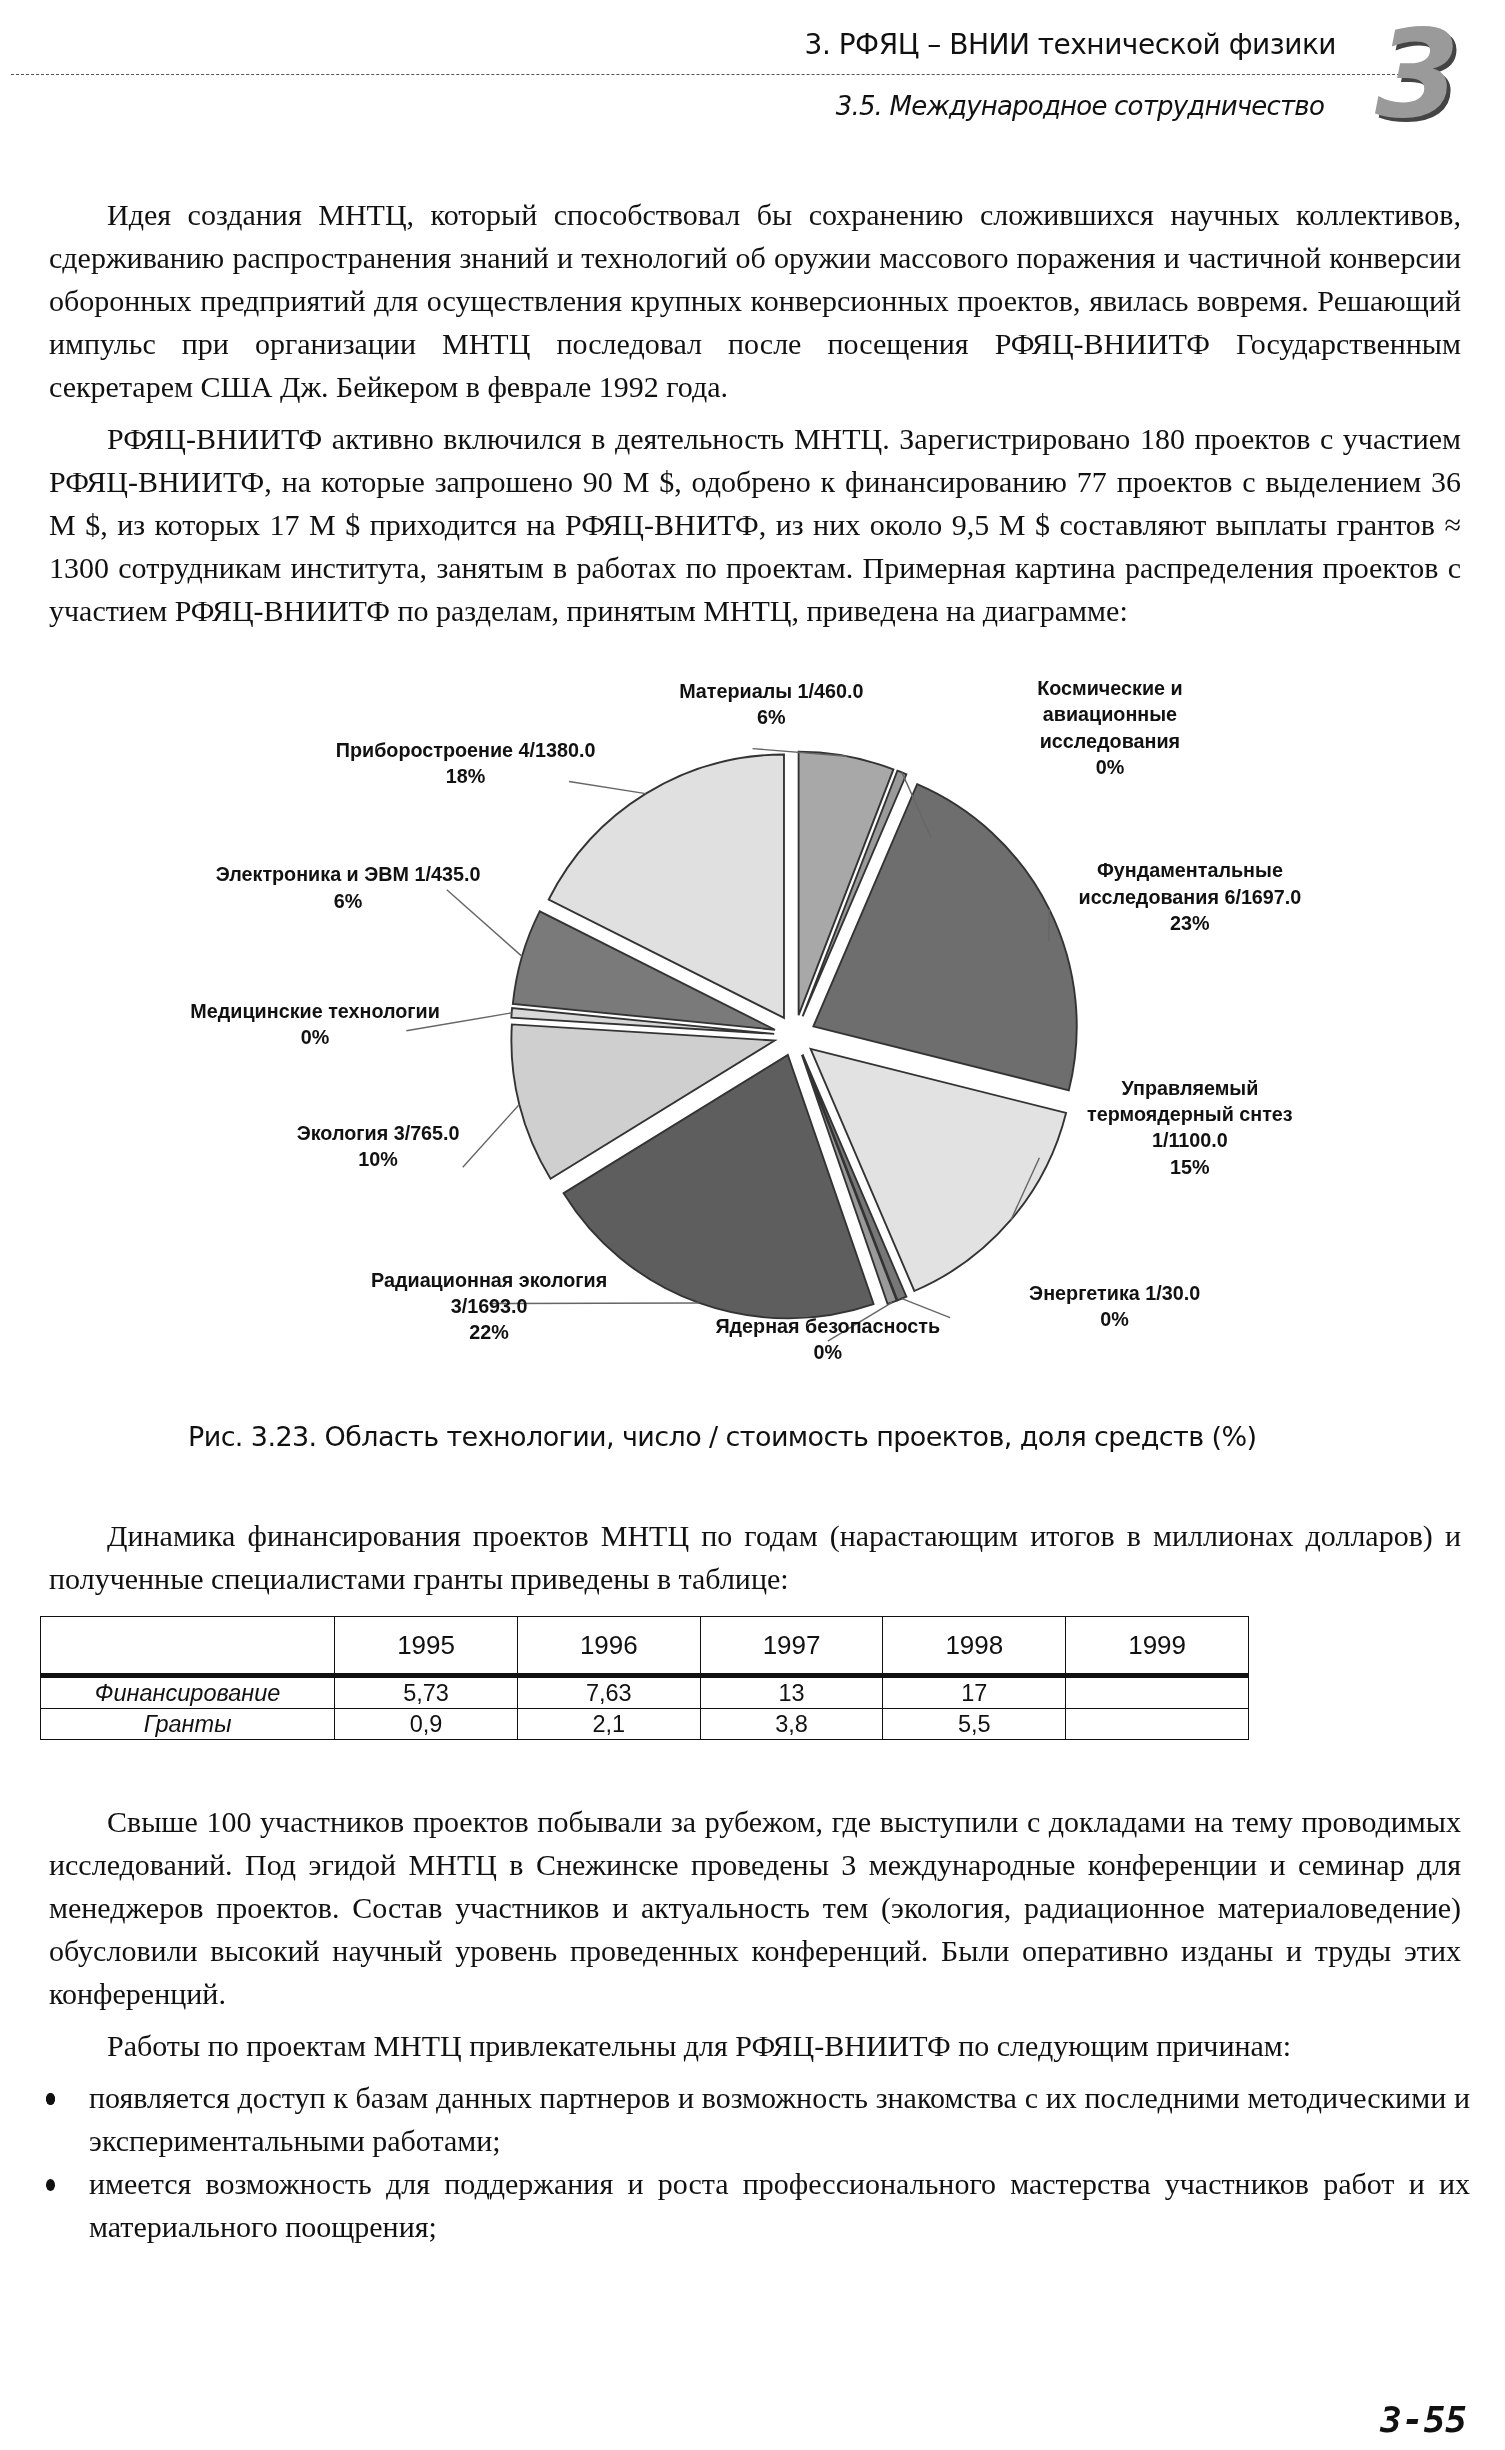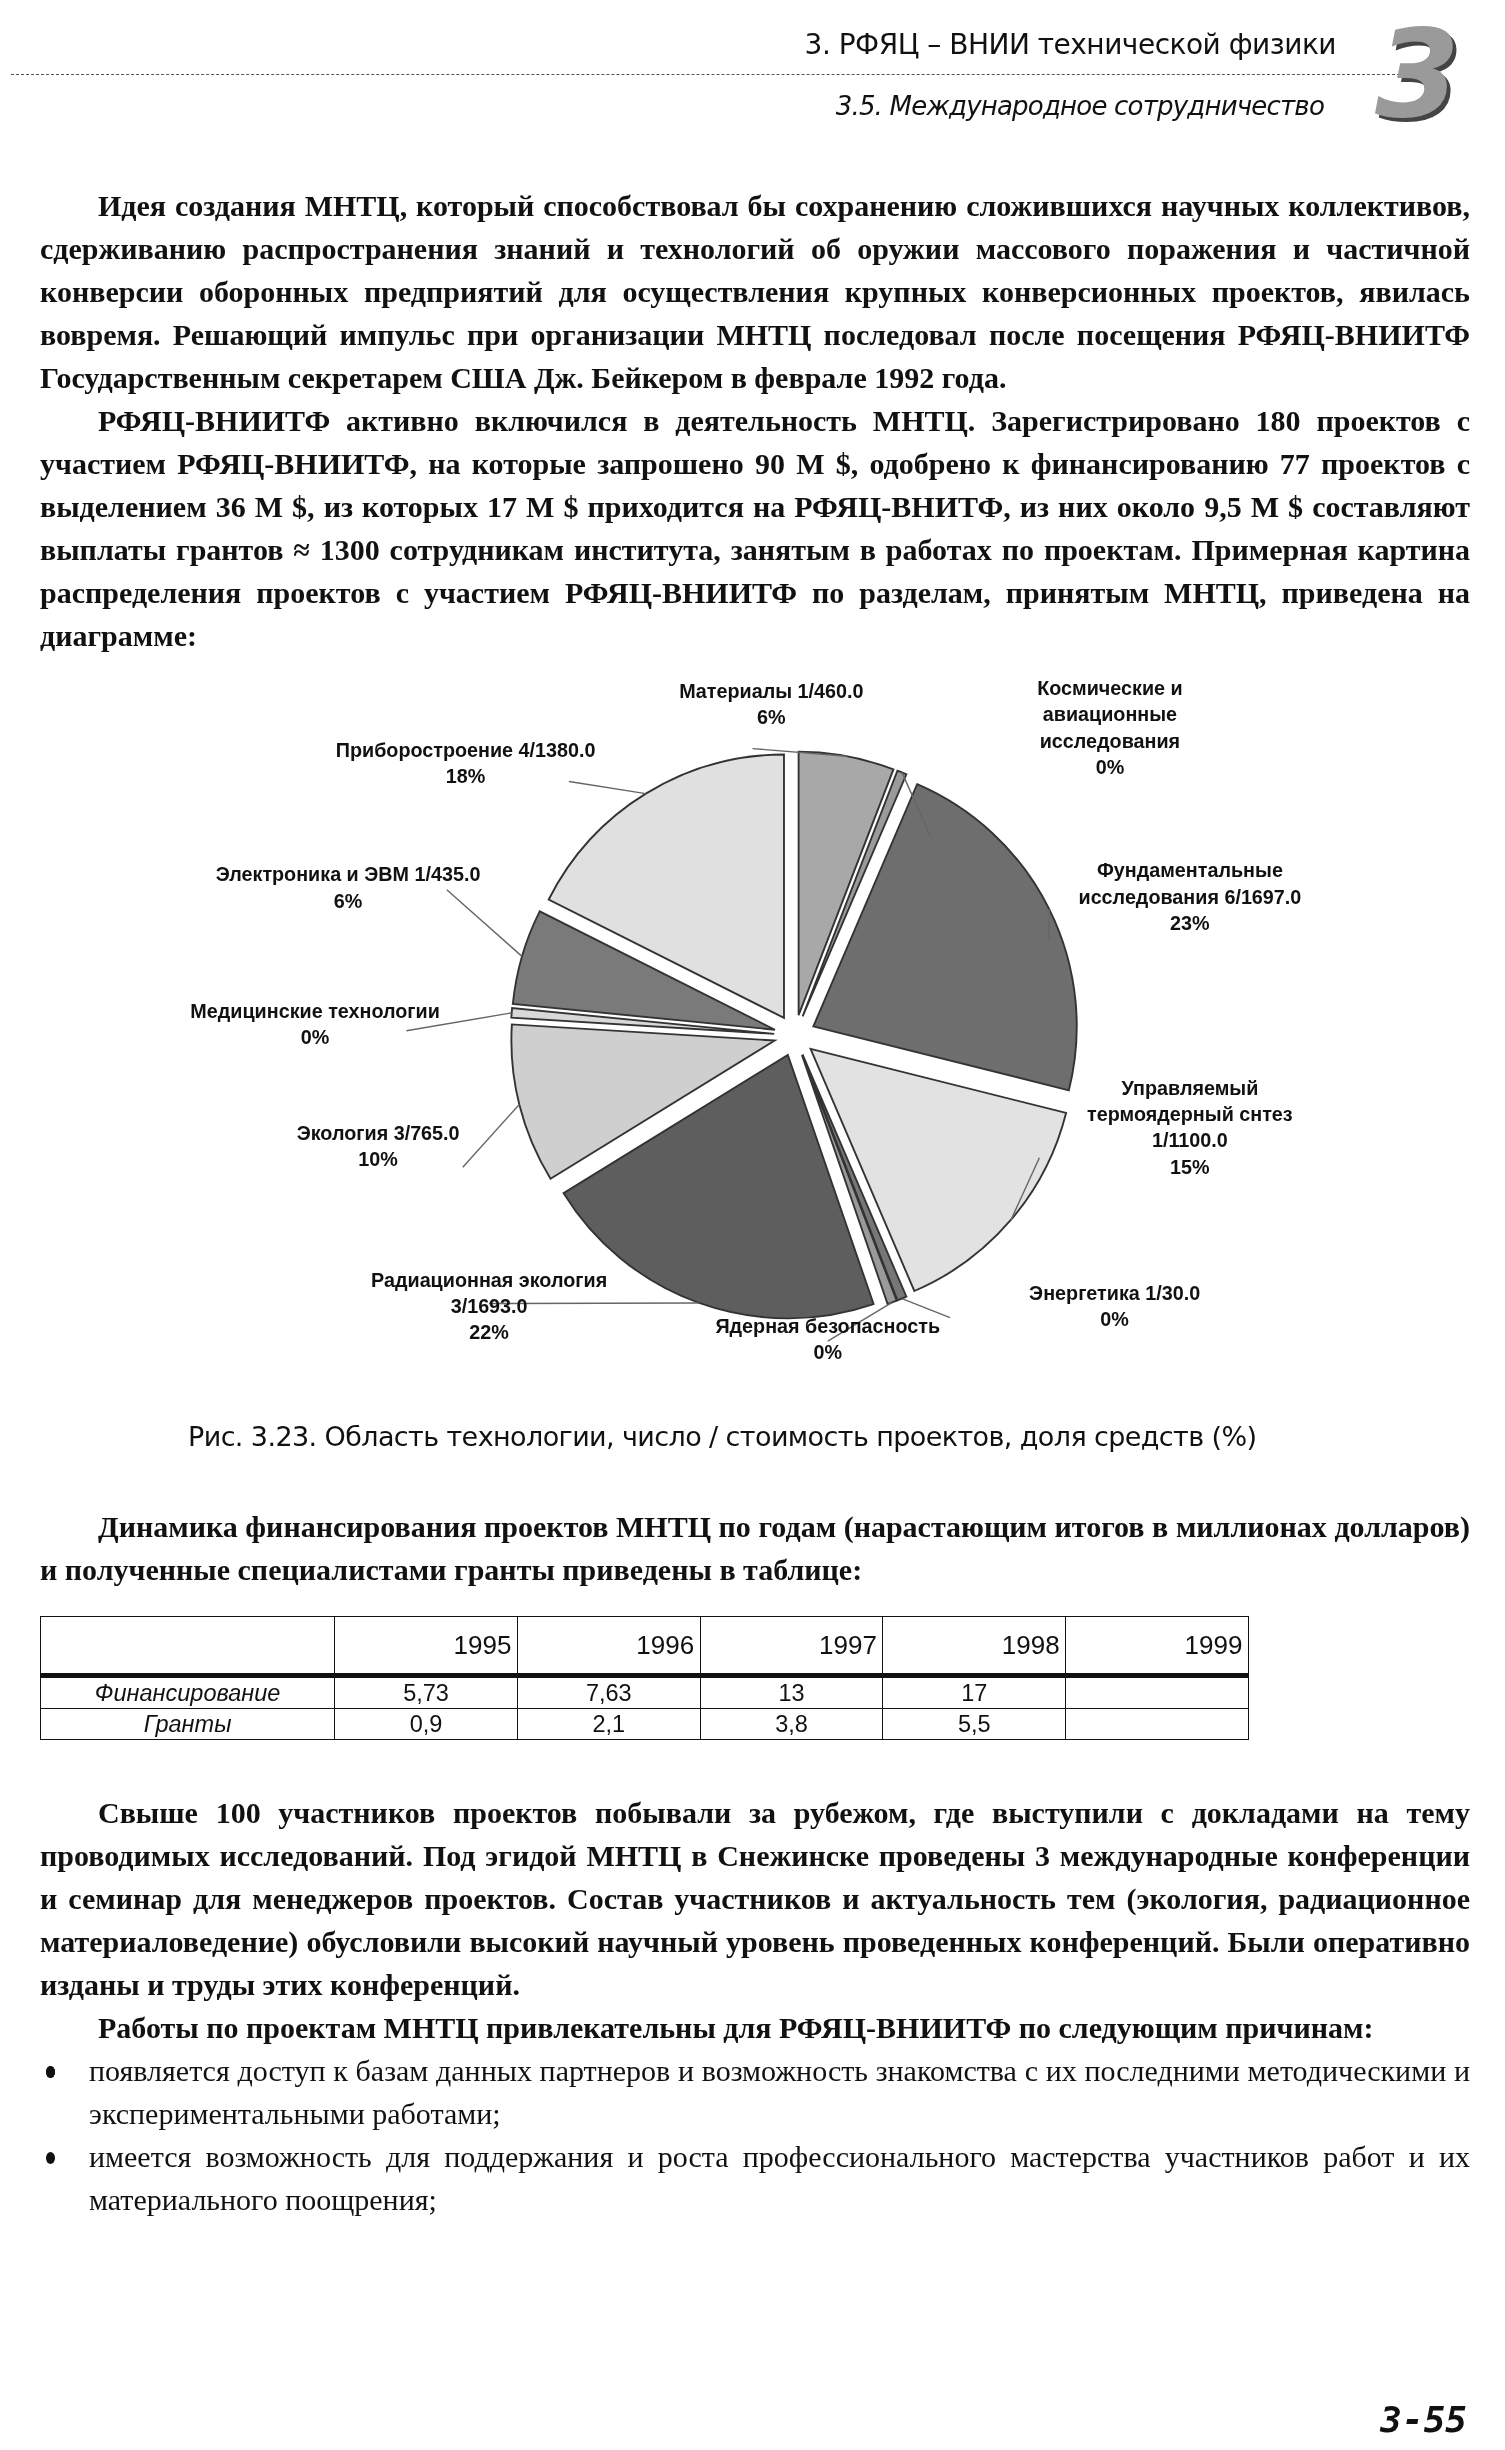--- a/index.html
+++ b/index.html
@@ -8,29 +8,29 @@
   .hdr-title { position:absolute; right:169px; top:28px; font-family:"DejaVu Sans", sans-serif;
                font-size:28px; letter-spacing:-0.5px; color:#111; }
   .hdr-rule { position:absolute; left:11.3px; right:80px; top:74px; border-top:1.9px dashed #555; }
   .hdr-sub { position:absolute; right:181px; top:83px; font-family:"DejaVu Sans", sans-serif;
              font-style:italic; font-size:26px; letter-spacing:-0.8px; color:#111;margin-top:8px; }
   .hdr-num { position:absolute; right:45px; top:22.6px; width:85px; height:103px;
              font-family:"DejaVu Sans", sans-serif; font-weight:bold; font-size:122px; line-height:103px;
              color:#9a9a9a; text-shadow:3.8px 3.8px 0 #444; text-align:center; font-style:italic; }
   .para { position:absolute; left:40px; width:1430px; font-size:30px; line-height:43px;
           text-align:justify; }
-  .para p { margin:0; text-indent:58px;font-weight:bold; }
+  .para p { margin:9px; text-indent:58px; }
   .caption { position:absolute; left:188px; top:1421px; font-family:"DejaVu Sans", sans-serif;
              font-size:27px; letter-spacing:-0.6px;text-align:center; }
   svg.pie { position:absolute; left:0; top:659px; }
   .lbl { font-family:"Liberation Sans", sans-serif; font-weight:bold; font-size:21px; fill:#111; }
   table.tbl { position:absolute; left:40px; top:1616px; width:1209px; border-collapse:collapse;
               font-family:"Liberation Sans", sans-serif; font-size:23.5px; }
   table.tbl td { border:1.9px solid #111; padding:0 5.6px; }
-  table.tbl tr.head td { height:56px; text-align:right; font-size:26px; border-bottom:5.6px solid #111; }
+  table.tbl tr.head td { height:56px; text-align:center; font-size:26px; border-bottom:5.6px solid #111; }
   table.tbl tr.row td { height:30px; text-align:center; }
   table.tbl tr.row td.rh { text-align:center;font-style:italic; }
   ul.bullets { list-style:none; margin:0; padding:0; }
   ul.bullets li { position:relative; padding-left:49px; text-indent:0; }
   ul.bullets li .dot { position:absolute; left:5.6px; top:17px; width:9.4px; height:12.2px; background:#111; border-radius:50%; }
   .pagenum { position:absolute; right:38px; top:2399px; font-family:"DejaVu Sans Mono", monospace;
              font-weight:bold; font-style:italic; font-size:36px; }
 </style>
 </head>
 <body>

